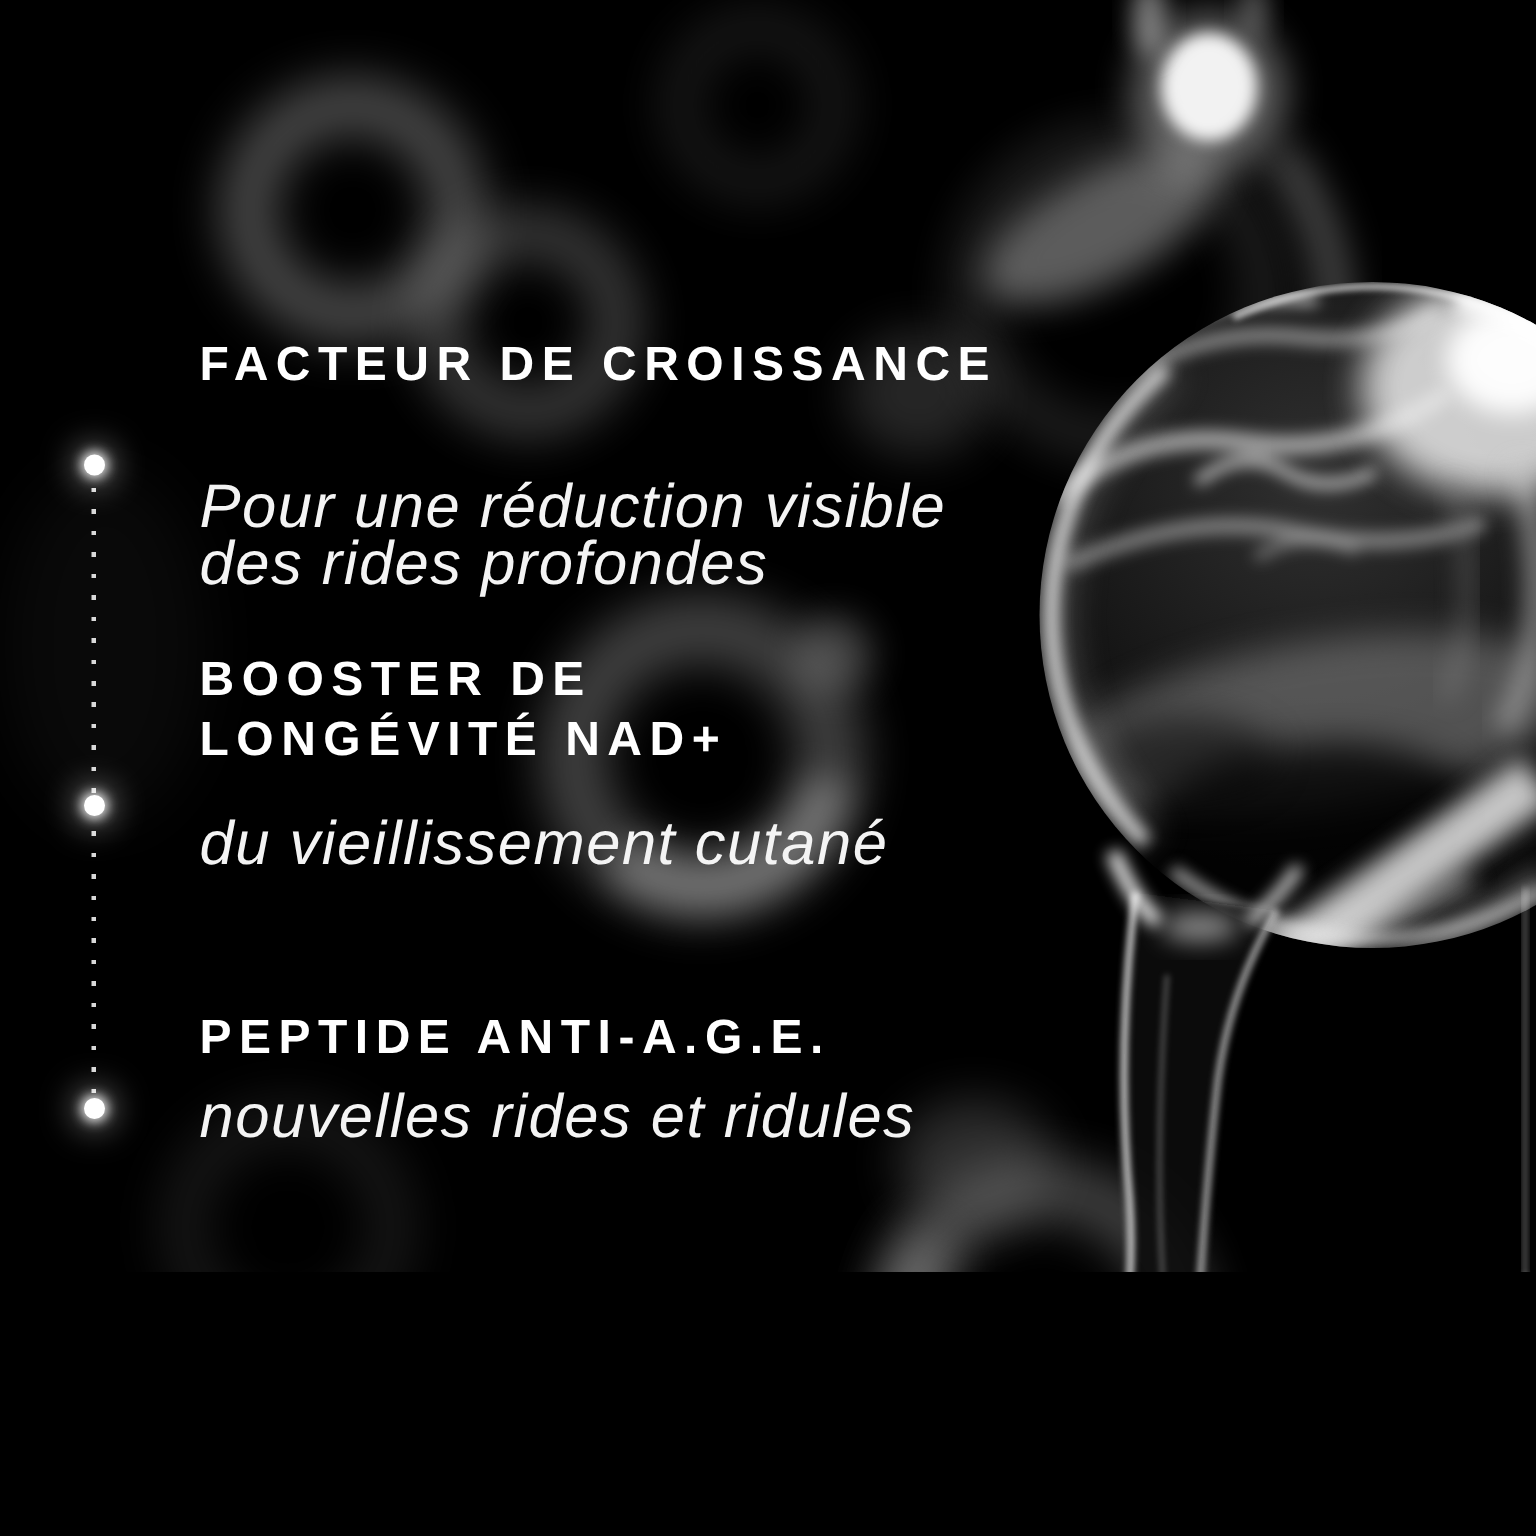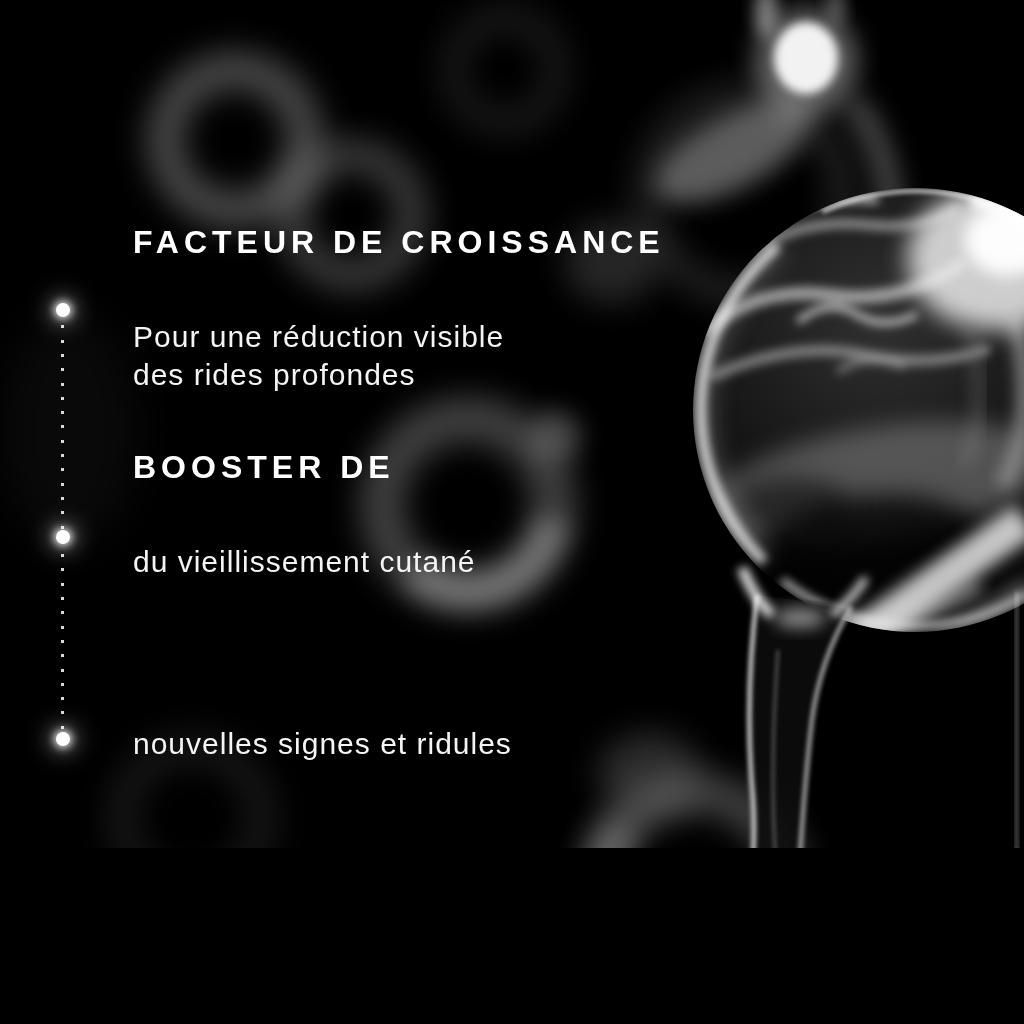--- a/index.html
+++ b/index.html
@@ -3,22 +3,22 @@
 <meta charset="utf-8">
 <style>
   html,body{margin:0;padding:0;background:#000;}
   .stage{position:relative;width:1024px;height:848px;background:#000;overflow:hidden;
          font-family:"Liberation Sans","DejaVu Sans",sans-serif;}
   .bg{position:absolute;left:0;top:0;width:1024px;height:1024px;}
 
   .feature-heading{position:absolute;left:133px;margin:0;color:#ffffff;font-size:32px;
 veröffentlicht    font-weight:700;letter-spacing:5px;line-height:40px;white-space:nowrap;}
   .feature-heading{font-weight:700;}
-  .feature-body{position:absolute;left:133px;margin:0;color:#f4f4f4;font-size:30px;
-    font-weight:300;letter-spacing:1px;line-height:38px;white-space:nowrap;}
+  .feature-body{position:absolute;left:133px;margin:0;color:#f4f4f4;font-size:41px;
+    font-weight:300;letter-spacing:1px;line-height:38px;white-space:nowrap;font-style:italic;}
   .tline{display:block;}
 
   .rail-dots{position:absolute;left:61px;top:311px;width:3px;height:429px;
     background:repeating-linear-gradient(to bottom, rgba(255,255,255,.85) 0 3px, rgba(0,0,0,0) 3px 14.3px);}
   .glow-dot{position:absolute;left:56px;width:14px;height:14px;border-radius:50%;background:#ffffff;
     box-shadow:0 0 8px 2px rgba(255,255,255,.9),0 0 22px 8px rgba(255,255,255,.35);}
   .gd1{top:303px}.gd2{top:530px}.gd3{top:732px}
 </style>
 </head>
 <body>
@@ -144,24 +144,28 @@
   <div class="glow-dot gd3"></div>
 
   <h2 class="feature-heading" style="top:222px">
     <span class="tline">FACTEUR DE CROISSANCE</span>
   </h2>
   <p class="feature-body" style="top:318px">
     <span class="tline">Pour une réduction visible</span>
     <span class="tline">des rides profondes</span>
   </p>
 
-  <h2 class="feature-heading" style="top:447px">
+  <h2 class="feature-heading" style="top:432px">
     <span class="tline">BOOSTER DE</span>
+    <span class="tline">LONGÉVITÉ NAD+</span>
   </h2>
   <p class="feature-body" style="top:543px">
     <span class="tline">du vieillissement cutané</span>
   </p>
 
+  <h2 class="feature-heading" style="top:671px">
+    <span class="tline">PEPTIDE ANTI-A.G.E.</span>
+  </h2>
   <p class="feature-body" style="top:725px">
-    <span class="tline">nouvelles signes et ridules</span>
+    <span class="tline">nouvelles rides et ridules</span>
   </p>
 
 </div>
 
 </body></html>

